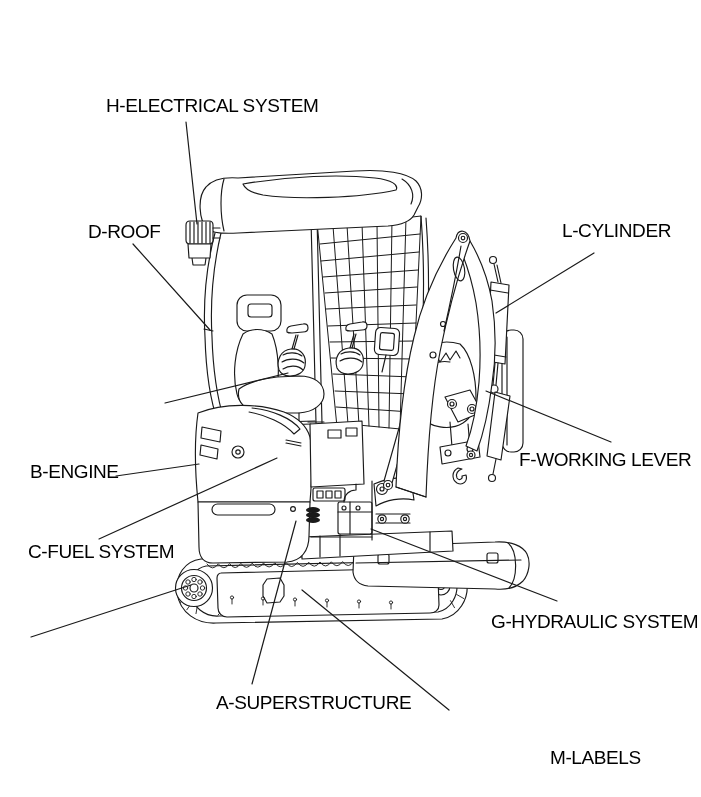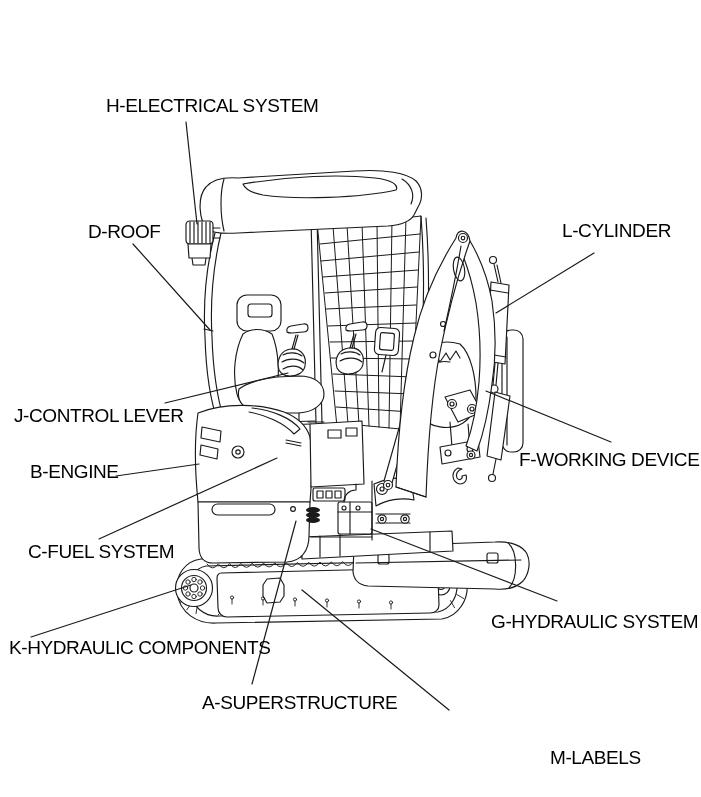--- a/index.html
+++ b/index.html
@@ -248,21 +248,19 @@
       <line x1="557" y1="569" x2="371" y2="497"></line>
       <line x1="31" y1="605" x2="191" y2="553"></line>
       <line x1="252" y1="652" x2="296" y2="489"></line>
       <line x1="449" y1="678" x2="302" y2="558"></line>
     </g>
   </svg>
 
   <div class="part-label" style="left:106px;top:64px">H-ELECTRICAL SYSTEM</div>
   <div class="part-label" style="left:88px;top:190px">D-ROOF</div>
   <div class="part-label" style="left:562px;top:189px">L-CYLINDER</div>
-  <div class="part-label" style="left:14px;top:374px">J-CONTROL LEVER</div>
   <div class="part-label" style="left:30px;top:430px">B-ENGINE</div>
-  <div class="part-label" style="left:519px;top:418px">F-WORKING DEVICE</div>
+  <div class="part-label" style="left:519px;top:418px">F-WORKING LEVER</div>
   <div class="part-label" style="left:491px;top:580px">G-HYDRAULIC SYSTEM</div>
   <div class="part-label" style="left:28px;top:510px">C-FUEL SYSTEM</div>
-  <div class="part-label" style="left:9px;top:606px">K-HYDRAULIC COMPONENTS</div>
-  <div class="part-label" style="left:202px;top:661px">A-SUPERSTRUCTURE</div>
+  <div class="part-label" style="left:216px;top:661px">A-SUPERSTRUCTURE</div>
   <div class="part-label" style="left:550px;top:716px">M-LABELS</div>
 </div>
 
 </body></html>

